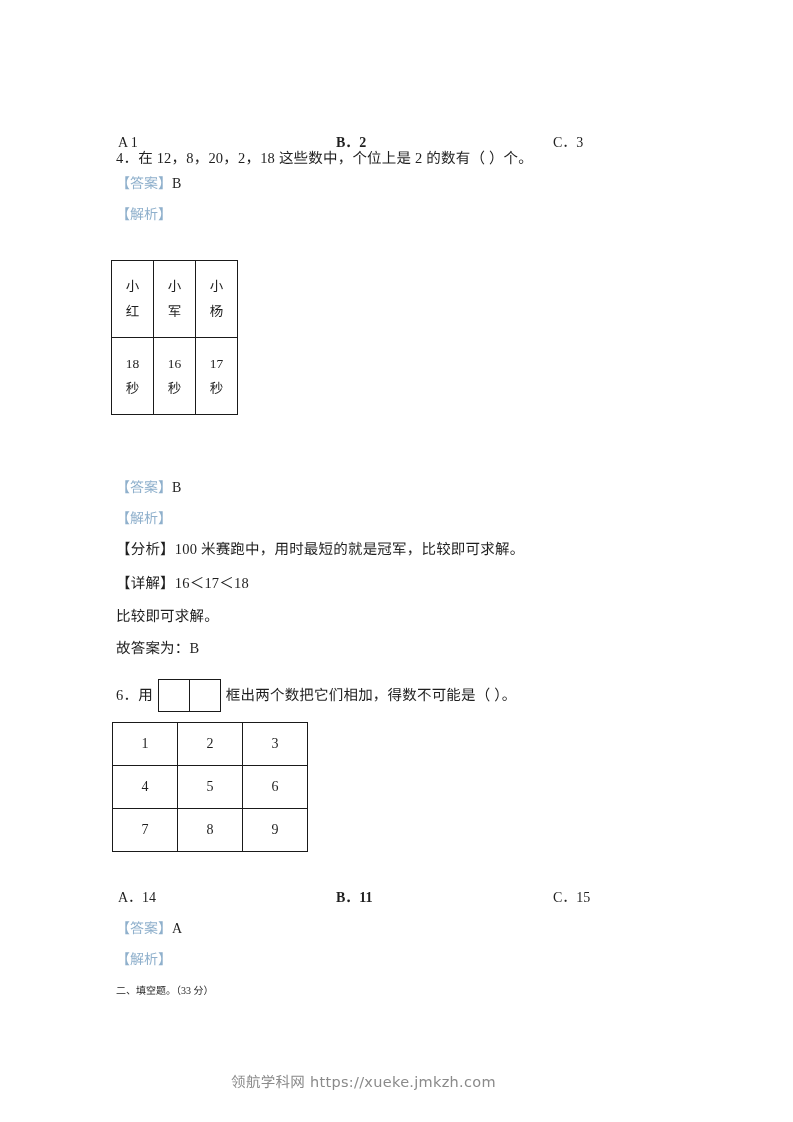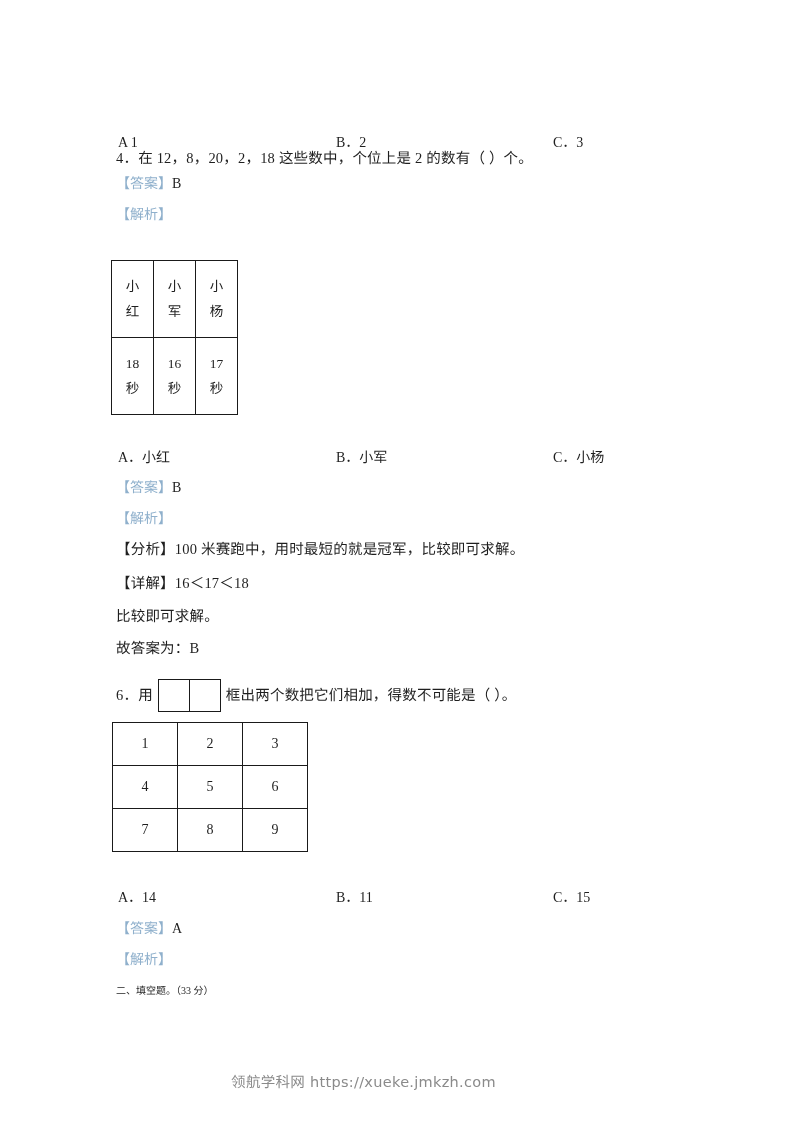--- a/index.html
+++ b/index.html
@@ -53,21 +53,21 @@
     height: 20px;
     font-size: 14px;
     line-height: 20px;
   }
   .opt {
     position: absolute;
     white-space: nowrap;
     color: #1f1f1f;
   }
   .opt.a { left: 118px; }
-  .opt.b { left: 336px; }
+  .opt.b { left: 336px; font-weight: bold; }
   .opt.c { left: 553px; }
 
   
   .race-table {
     position: absolute;
     left: 111px;
     top: 260px;
     border-collapse: collapse;
     table-layout: fixed;
   }
@@ -208,25 +208,20 @@
         <td>
           <span class="vtext">
             <span>17</span>
             <span>秒</span>
           </span>
         </td>
       </tr>
     </tbody>
   </table>
 
-  <div class="opt-row" style="top:448px;">
-    <span class="opt a">A．小红</span>
-    <span class="opt b">B．小军</span>
-    <span class="opt c">C．小杨</span>
-  </div>
 
   <div class="meta-line" style="left:116px; top:478px;">
     <span class="tag">【答案】</span><span class="tag-val">B</span>
   </div>
 
   <div class="meta-line tag" style="left:116px; top:509px;">【解析】</div>
 
   <div class="q-line" style="left:116px; top:539px;">【分析】100 米赛跑中，用时最短的就是冠军，比较即可求解。</div>
   <div class="q-line" style="left:116px; top:573px;">【详解】16＜17＜18</div>
   <div class="q-line" style="left:116px; top:606px;">比较即可求解。</div>

